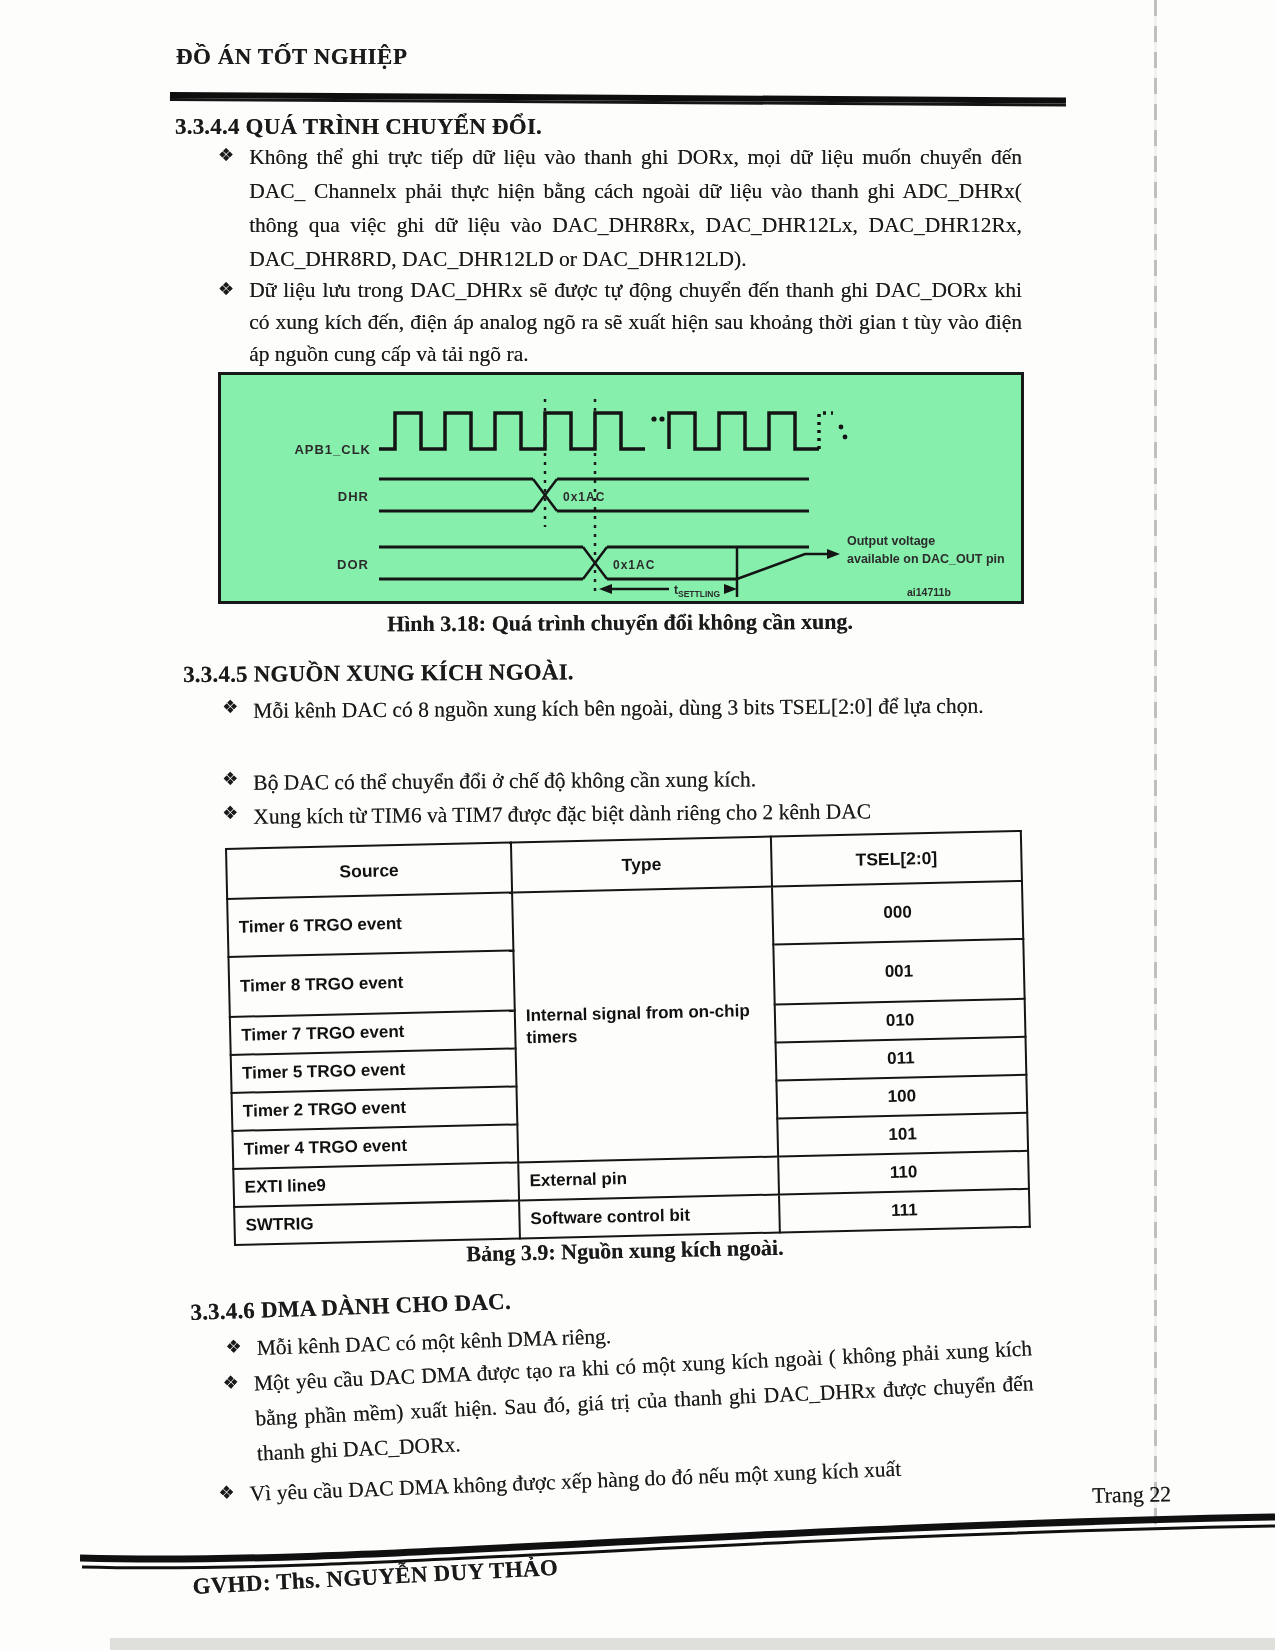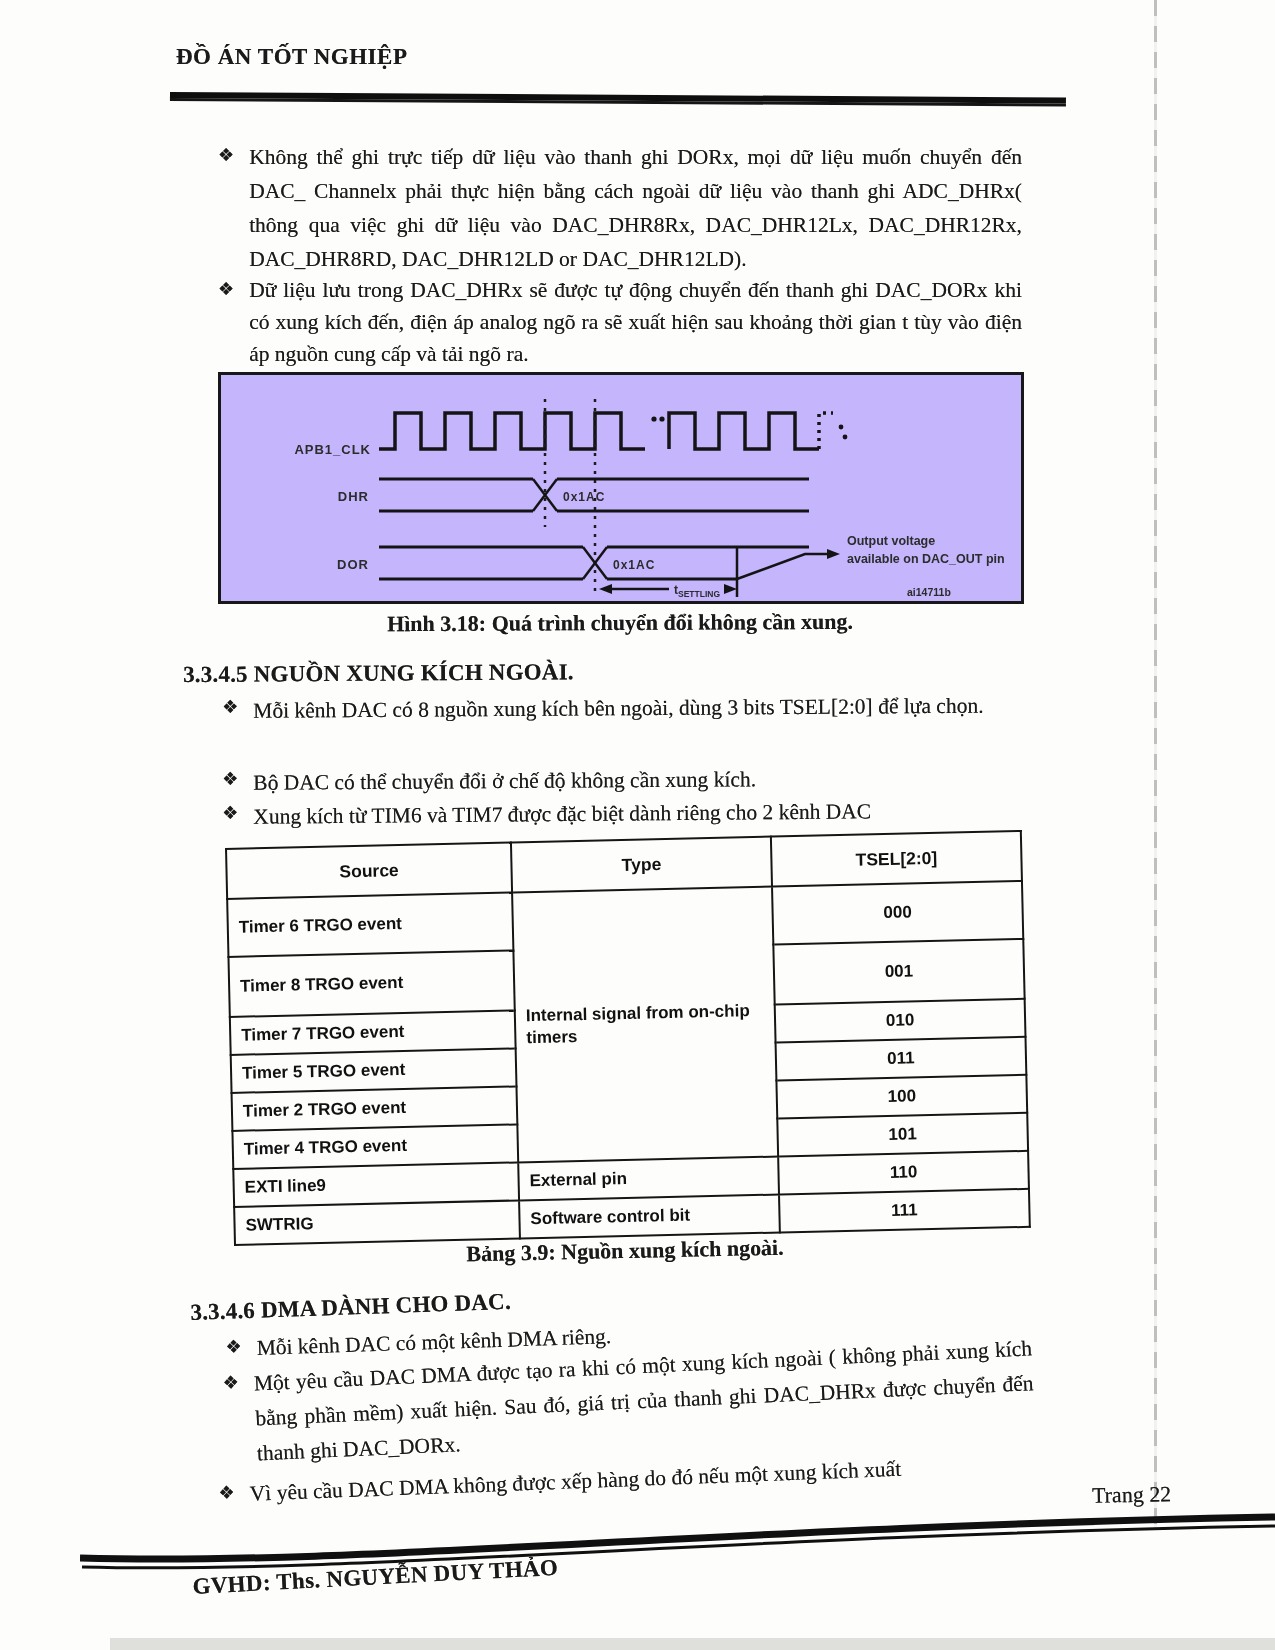--- a/index.html
+++ b/index.html
@@ -17,21 +17,21 @@
     transform:rotate(.35deg); transform-origin:left top;
   }
   .h-sec { font-size:23px; font-weight:bold; letter-spacing:.2px; white-space:nowrap; }
   .bullet-row { display:flex; align-items:flex-start; }
   .bullet-marker { font-size:18px; line-height:1; padding-top:6px; margin-right:15px; flex:0 0 auto; }
   .bullet-text { font-size:21.5px; text-align:justify; }
   .lh-a { line-height:34px; }
   .lh-b { line-height:32px; }
   .lh-c { line-height:38px; }
   .lh-d { line-height:35px; }
-  .figure-box { border:3px solid #181818; background:#c4b5fd; }
+  .figure-box { border:3px solid #181818; background:#86efac; }
   .caption { font-size:22px; font-weight:bold; text-align:center; }
   
   .trigger-table {
     border-collapse:collapse; width:795px; table-layout:fixed;
     font-family:"Liberation Sans", sans-serif; font-size:17px; font-weight:bold; color:#111;
   }
   .trigger-table th, .trigger-table td { border:2.5px solid #151515; padding:2px 10px; }
   .trigger-table th { font-size:17.5px; text-align:center; height:50px; }
   .trigger-table td.src { text-align:left; }
   .trigger-table td.tsel { text-align:center; }
@@ -55,20 +55,21 @@
 <body>
 
 <div class="page">
 
   <div class="abs edge-line-right" style="left:1154px; top:0; height:1530px;"></div>
   <div class="abs edge-strip-bottom" style="left:110px; bottom:0; width:1165px; height:12px;"></div>
 
   <div class="abs doc-header-title ink" style="left:176px; top:44px;text-align:right;">ĐỒ ÁN TỐT NGHIỆP</div>
   <div class="abs rule-double" style="left:170px; top:92px; width:896px;"></div>
 
+  <div class="abs h-sec ink" style="left:175px; top:114px;">3.3.4.4 QUÁ TRÌNH CHUYỂN ĐỔI.</div>
 
   <div class="abs bullet-row" style="left:218px; top:140px; width:804px;">
     <span class="bullet-marker ink">❖</span>
     <span class="bullet-text lh-a ink">Không thể ghi trực tiếp dữ liệu vào thanh ghi DORx, mọi dữ liệu muốn chuyển đến DAC_ Channelx phải thực hiện bằng cách ngoài dữ liệu vào thanh ghi ADC_DHRx( thông qua việc ghi dữ liệu vào DAC_DHR8Rx, DAC_DHR12Lx, DAC_DHR12Rx, DAC_DHR8RD, DAC_DHR12LD or DAC_DHR12LD).</span>
   </div>
 
   <div class="abs bullet-row" style="left:218px; top:274px; width:804px;">
     <span class="bullet-marker ink">❖</span>
     <span class="bullet-text lh-b ink">Dữ liệu lưu trong DAC_DHRx sẽ được tự động chuyển đến thanh ghi DAC_DORx khi có xung kích đến, điện áp analog ngõ ra sẽ xuất hiện sau khoảng thời gian t tùy vào điện áp nguồn cung cấp và tải ngõ ra.</span>
   </div>

